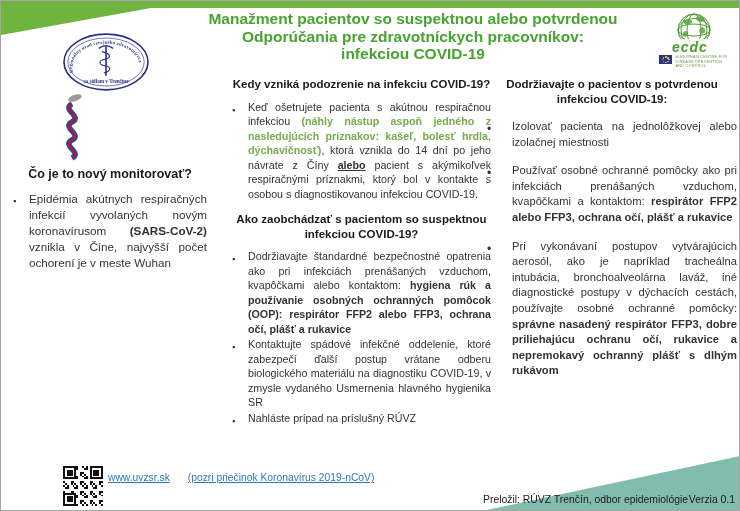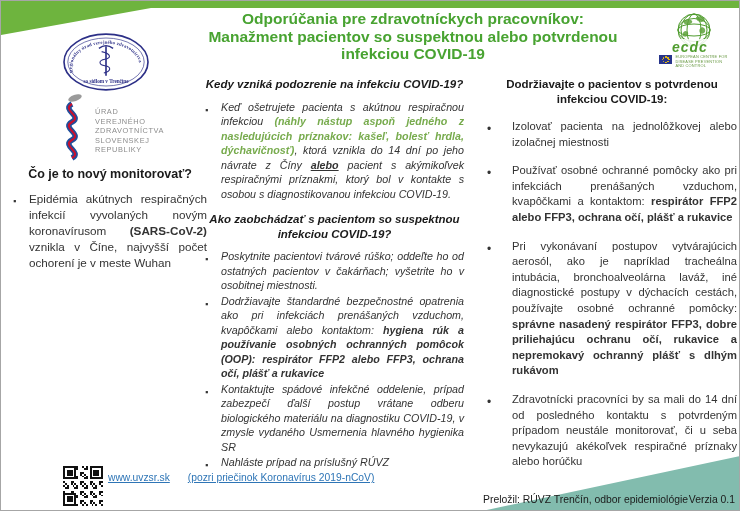--- a/index.html
+++ b/index.html
@@ -22,21 +22,21 @@
   .ecdc-sub{display:flex;gap:3px;justify-content:center;align-items:flex-start;margin-top:2px;}
   .euflag{width:13px;height:9px;background:#27348b;position:relative;flex:0 0 auto;}
   .euflag i{position:absolute;width:1.5px;height:1.5px;background:#ffcc00;border-radius:50%;}
   .ecdc-cap{text-align:left;font-size:3.9px;line-height:4.6px;color:#6a9a45;letter-spacing:.2px;}
   
   .oval-logo{position:absolute;left:44px;top:31px;width:122px;height:60px;}
   .uvz-logo{position:absolute;left:58px;top:92px;width:140px;display:flex;gap:10px;}
   .uvz-text{font-size:7.4px;line-height:9.5px;color:#8c8c8c;letter-spacing:.6px;padding-top:14px;}
   
   .colL{position:absolute;left:12px;top:166px;width:194px;}
-  .colM{position:absolute;left:204px;top:76px;width:259px;font-style:italic;}
+  .colM{position:absolute;left:231px;top:76px;width:259px;}
   .colR{position:absolute;left:486px;top:76px;width:250px;}
   .h-black{font-weight:bold;color:#1a1a1a;text-align:center;}
   .colL .h-black{font-size:12.5px;margin-bottom:10px;}
   .colM .h-black,.colR .h-black{font-size:11.5px;line-height:14.5px;}
   .bullet{display:flex;align-items:flex-start;}
   .mk{flex:0 0 16px;text-align:left;}
   .mk.sq::before{content:"▪";font-size:9px;position:relative;top:-1px;}
   .mk.rd{flex:0 0 25px;}
   .mk.rd::before{content:"•";font-size:12px;}
   .btext{flex:1;margin:0;text-align:justify;}
@@ -66,22 +66,22 @@
 </head>
 <body>
 
 <div class="slide">
 
   <div class="topbar"></div>
   <div class="corner"></div>
   <div class="teal-tri"></div>
 
   <div class="title">
+    <div>Manažment pacientov so suspektnou alebo potvrdenou</div>
     <div>Odporúčania pre zdravotníckych pracovníkov:</div>
-    <div>Manažment pacientov so suspektnou alebo potvrdenou</div>
     <div>infekciou COVID-19</div>
   </div>
 
   <div class="ecdc">
     <svg width="50" height="44" viewBox="0 0 50 44">
       <g fill="none" stroke="#4f9c2e" stroke-width="1">
         <circle cx="25" cy="21" r="16"></circle>
         <ellipse cx="25" cy="21" rx="7" ry="16"></ellipse>
         <ellipse cx="25" cy="21" rx="13" ry="16"></ellipse>
         <ellipse cx="25" cy="21" rx="16" ry="6"></ellipse>
@@ -130,27 +130,20 @@
       <text x="80" y="93" text-anchor="middle" font-size="9.5" font-weight="bold" fill="#2c2f87">so sídlom v Trenčíne</text>
     </svg>
   </div>
 
   <div class="uvz-logo">
     <svg width="26" height="70" viewBox="0 0 26 70">
       <ellipse cx="16" cy="5" rx="7" ry="3.2" fill="#9a9a9a" transform="rotate(-18 16 5)"></ellipse>
       <path d="M13 11 C2 17 24 23 13 29 C2 35 24 41 13 47 C2 53 24 59 13 65" fill="none" stroke="#1f4e9c" stroke-width="5.5"></path>
       <path d="M13 11 C2 17 24 23 13 29 C2 35 24 41 13 47 C2 53 24 59 13 65" fill="none" stroke="#c8102e" stroke-width="2"></path>
     </svg>
-    <div class="uvz-text">
-      <div>ÚRAD</div>
-      <div>VEREJNÉHO</div>
-      <div>ZDRAVOTNÍCTVA</div>
-      <div>SLOVENSKEJ</div>
-      <div>REPUBLIKY</div>
-    </div>
   </div>
 
   <div class="colL">
     <div class="h-black">Čo je to nový monitorovať?</div>
     <div class="bullet">
       <span class="mk sq"></span>
       <p class="btext"><span>Epidémia akútnych respiračných infekcií vyvolaných novým koronavírusom </span><span class="b">(SARS-CoV-2)</span><span> vznikla v Číne, najvyšší počet ochorení je v meste Wuhan</span></p>
     </div>
   </div>
 
@@ -158,29 +151,25 @@
     <div class="h-black">Kedy vzniká podozrenie na infekciu COVID-19?</div>
     <div class="list1">
       <div class="bullet">
         <span class="mk sq"></span>
         <p class="btext"><span>Keď ošetrujete pacienta s akútnou respiračnou infekciou </span><span class="g">(náhly nástup aspoň jedného z nasledujúcich príznakov: kašeľ, bolesť hrdla, dýchavičnosť)</span><span>, ktorá vznikla do 14 dní po jeho návrate z Číny </span><span class="u">alebo</span><span> pacient s akýmikoľvek respiračnými príznakmi, ktorý bol v kontakte s osobou s diagnostikovanou infekciou COVID-19.</span></p>
       </div>
     </div>
     <div class="h-black h2">Ako zaobchádzať s pacientom so suspektnou infekciou COVID-19?</div>
     <div class="bullet">
       <span class="mk sq"></span>
-      <p class="btext"><span>Poskytnite pacientovi tvárové rúško; oddeľte ho od ostatných pacientov v čakárňach; vyšetrite ho v osobitnej miestnosti.</span></p>
+      <p class="btext"><span>Dodržiavajte štandardné bezpečnostné opatrenia ako pri infekciách prenášaných vzduchom, kvapôčkami alebo kontaktom: </span><span class="b">hygiena rúk a používanie osobných ochranných pomôcok (OOP): respirátor FFP2 alebo FFP3, ochrana očí, plášť a rukavice</span></p>
     </div>
     <div class="bullet">
       <span class="mk sq"></span>
-      <p class="btext"><span>Dodržiavajte štandardné bezpečnostné opatrenia ako pri infekciách prenášaných vzduchom, kvapôčkami alebo kontaktom: </span><span class="b">hygiena rúk a používanie osobných ochranných pomôcok (OOP): respirátor FFP2 alebo FFP3, ochrana očí, plášť a rukavice</span></p>
-    </div>
-    <div class="bullet">
-      <span class="mk sq"></span>
-      <p class="btext"><span>Kontaktujte spádové infekčné oddelenie, prípad zabezpečí ďalší postup vrátane odberu biologického materiálu na diagnostiku COVID-19, v zmysle vydaného Usmernenia hlavného hygienika SR</span></p>
+      <p class="btext"><span>Kontaktujte spádové infekčné oddelenie, ktoré zabezpečí ďalší postup vrátane odberu biologického materiálu na diagnostiku COVID-19, v zmysle vydaného Usmernenia hlavného hygienika SR</span></p>
     </div>
     <div class="bullet">
       <span class="mk sq"></span>
       <p class="btext"><span>Nahláste prípad na príslušný RÚVZ</span></p>
     </div>
   </div>
 
   <div class="colR">
     <div class="h-black">Dodržiavajte o pacientov s potvrdenou infekciou COVID-19:</div>
     <div class="bullets">
@@ -188,24 +177,20 @@
         <span class="mk rd"></span>
         <p class="btext"><span>Izolovať pacienta na jednolôžkovej alebo izolačnej miestnosti</span></p>
       </div>
       <div class="bullet">
         <span class="mk rd"></span>
         <p class="btext"><span>Používať osobné ochranné pomôcky ako pri infekciách prenášaných vzduchom, kvapôčkami a kontaktom: </span><span class="b">respirátor FFP2 alebo FFP3, ochrana očí, plášť a rukavice</span></p>
       </div>
       <div class="bullet">
         <span class="mk rd"></span>
         <p class="btext"><span>Pri vykonávaní postupov vytvárajúcich aerosól, ako je napríklad tracheálna intubácia, bronchoalveolárna laváž, iné diagnostické postupy v dýchacích cestách, používajte osobné ochranné pomôcky: </span><span class="b">správne nasadený respirátor FFP3, dobre priliehajúcu ochranu očí, rukavice a nepremokavý ochranný plášť s dlhým rukávom</span></p>
-      </div>
-      <div class="bullet">
-        <span class="mk rd"></span>
-        <p class="btext"><span>Zdravotnícki pracovníci by sa mali do 14 dní od posledného kontaktu s potvrdeným prípadom neustále monitorovať, či u seba nevykazujú akékoľvek respiračné príznaky alebo horúčku</span></p>
       </div>
     </div>
   </div>
 
   <div class="qr">
       <i style="grid-row:1;grid-column:1"></i>
       <i style="grid-row:1;grid-column:2"></i>
       <i style="grid-row:1;grid-column:3"></i>
       <i style="grid-row:1;grid-column:4"></i>
       <i style="grid-row:1;grid-column:5"></i>

